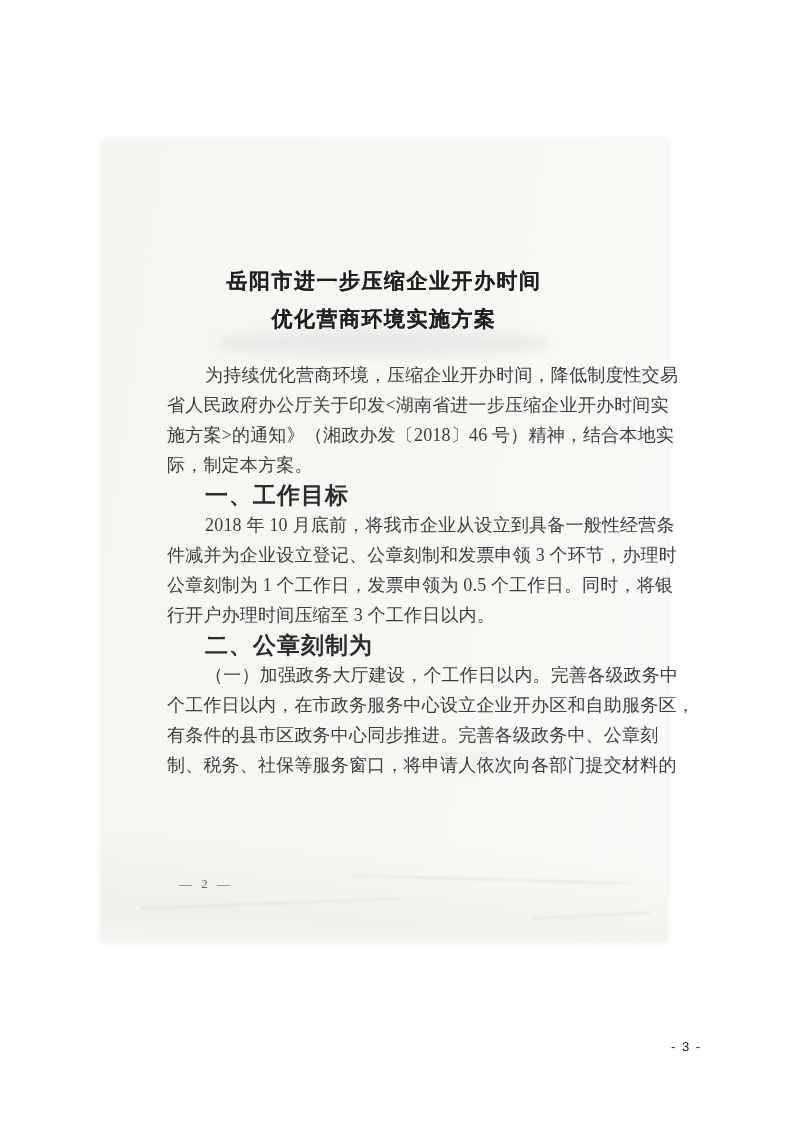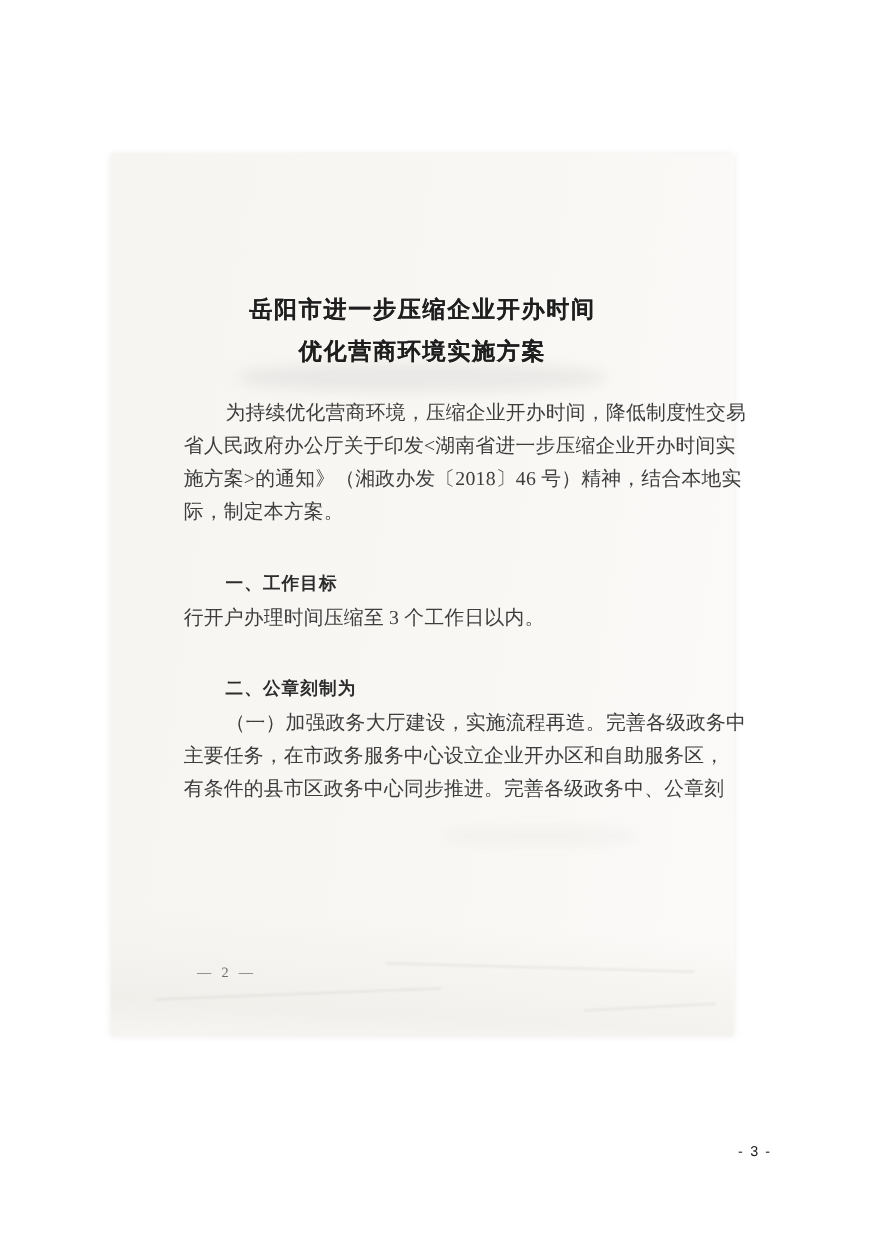--- a/index.html
+++ b/index.html
@@ -56,21 +56,21 @@
   }
   .text-line{
     height:30px;line-height:30px;font-size:18px;letter-spacing:0.2px;
     white-space:nowrap;
     font-family:"Liberation Serif", serif;
   }
   .line-paragraph-start{text-indent:38px;text-align:center;}
   .line-heading{
     text-indent:38px;font-weight:700;color:#2c2c2c;
     font-family:Liberation Sans, sans-serif;
-    font-size:16px;letter-spacing:1px;margin-top:36px;
+    font-size:23px;letter-spacing:1px;
   }
   .page-num{
     position:absolute;left:78px;top:736px;
     font-size:13px;color:var(--muted_ink);letter-spacing:3px;
     font-family:"Liberation Serif", serif;white-space:nowrap;
   }
   .outer-num{
     position:absolute;left:671px;top:1039px;
     font-size:13px;color:#1c1c1c;letter-spacing:1.5px;
     font-family:"Liberation Sans", sans-serif;white-space:nowrap;
@@ -93,24 +93,28 @@
         <div class="title-line">优化营商环境实施方案</div>
       </div>
 
     <div class="doc-body">
 
     <div class="text-line line-paragraph-start">为持续优化营商环境，压缩企业开办时间，降低制度性交易</div>
         <div class="text-line line-body">省人民政府办公厅关于印发&lt;湖南省进一步压缩企业开办时间实</div>
         <div class="text-line line-body">施方案&gt;的通知》（湘政办发〔2018〕46 号）精神，结合本地实</div>
         <div class="text-line line-body">际，制定本方案。</div>
         <div class="text-line line-heading">一、工作目标</div>
+        <div class="text-line line-paragraph-start">2018 年 10 月底前，将我市企业从设立到具备一般性经营条</div>
+        <div class="text-line line-body">件减并为企业设立登记、公章刻制和发票申领 3 个环节，办理时</div>
+        <div class="text-line line-body">公章刻制为 1 个工作日，发票申领为 0.5 个工作日。同时，将银</div>
         <div class="text-line line-body">行开户办理时间压缩至 3 个工作日以内。</div>
         <div class="text-line line-heading">二、公章刻制为</div>
-        <div class="text-line line-paragraph-start">（一）加强政务大厅建设，实施流程再造。完善各级政务中</div>
-        <div class="text-line line-body">主要任务，在市政务服务中心设立企业开办区和自助服务区，</div>
+        <div class="text-line line-paragraph-start">（一）加强政务大厅建设，个工作日以内。完善各级政务中</div>
+        <div class="text-line line-body">个工作日以内，在市政务服务中心设立企业开办区和自助服务区，</div>
         <div class="text-line line-body">有条件的县市区政务中心同步推进。完善各级政务中、公章刻</div>
+        <div class="text-line line-body">制、税务、社保等服务窗口，将申请人依次向各部门提交材料的</div>
       </div>
 
     <div class="page-num">— 2 —</div>
   </div>
 
   <div class="outer-num">- 3 -</div>
 </div>
 
 </body></html>

